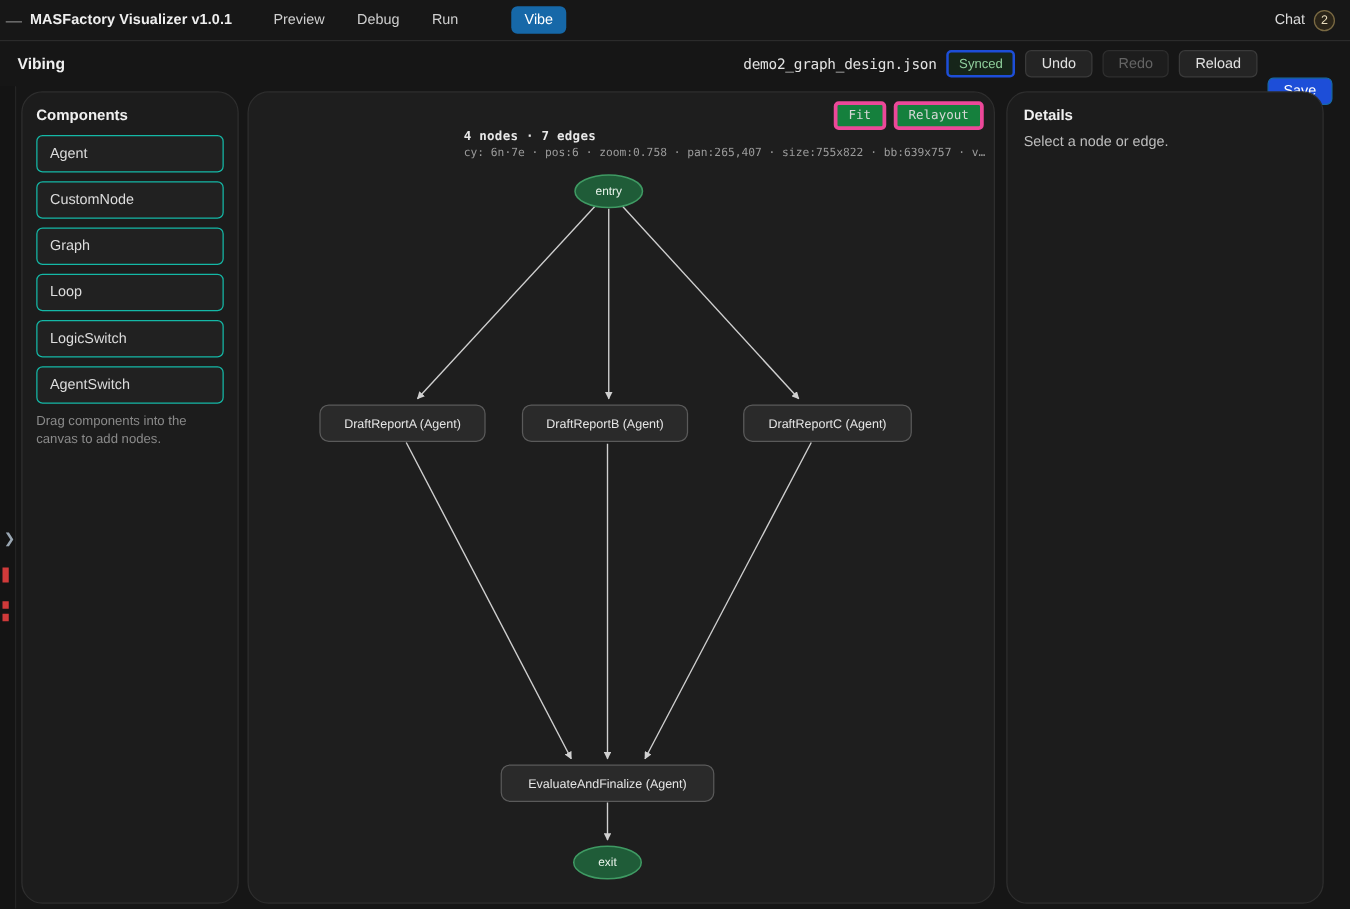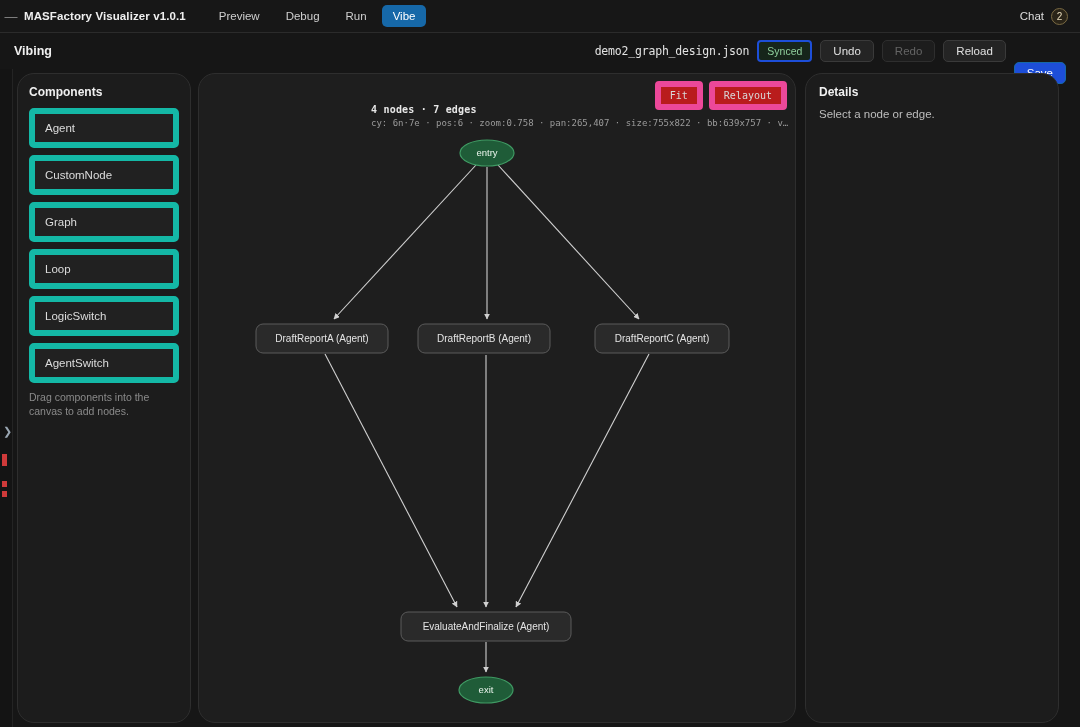--- a/index.html
+++ b/index.html
@@ -25,21 +25,21 @@
   }
   .app-title {
     font-size: 11.5px; font-weight: bold; color: #efefef;
     margin-left: 2px; white-space: nowrap; letter-spacing: 0.1px;
   }
   .topnav { display: flex; align-items: center; margin-left: 22px; gap: 4px; }
   .topnav-item {
     font-size: 11.5px; color: #cfcfcf; padding: 5px 11px;
     border-radius: 5px; cursor: pointer; white-space: nowrap;
   }
-  .topnav-item.active { background: #1668a8; color: #ffffff; }
+  .topnav-item.active { background: #1668a8; color: #ffffff; margin-left: 27px; }
   .topbar-right {
     margin-left: auto; display: flex; align-items: center;
     gap: 7px; padding-right: 12px;
   }
   .chat-label { font-size: 11.5px; color: #dcdcdc; }
   .chat-badge {
     width: 17px; height: 17px; border-radius: 50%;
     border: 1px solid #7a6a43; background: #2a2418;
     color: #e8dcbd; font-size: 10px;
     display: flex; align-items: center; justify-content: center;
@@ -87,36 +87,36 @@
 
   
   .panel {
     position: absolute; background: #1c1c1c;
     border: 1px solid #2e2e2e; border-radius: 17px;
   }
   .components-panel { left: 17px; top: 73px; width: 174px; height: 650px; padding: 11px 11px; }
   .panel-heading { font-size: 12px; font-weight: bold; color: #f0f0f0; margin-bottom: 9px; }
   .comp-item {
     font-size: 11.5px; color: #dcdcdc;
-    background: #212121; border: 6px solid #14b8a6;
+    background: #212121; border: 1px solid #14b8a6;
     border-radius: 5px; padding: 8px 10px; margin-bottom: 7px; cursor: grab;
   }
   .comp-hint { font-size: 10.5px; color: #8a8a8a; line-height: 1.35; margin-top: 3px; }
 
   .canvas-panel {
     left: 198px; top: 73px; width: 598px; height: 650px;
     background: #1e1e1e; overflow: hidden;
   }
   .canvas-tools {
     position: absolute; right: 8px; top: 7px; display: flex; gap: 6px; z-index: 5;
   }
   .ctool {
     font-family: "DejaVu Sans Mono", monospace;
     font-size: 10px; color: #d8d8d8;
-    background: #b91c1c; border: 6px solid #ec4899;
+    background: #15803d; border: 3px solid #ec4899;
     border-radius: 4px; padding: 3px 9px; cursor: pointer;
   }
   .canvas-stats {
     position: absolute; left: 172px; top: 30px; z-index: 4;
     font-family: "DejaVu Sans Mono", monospace;
     max-width: 420px;
   }
   .stats-line1 { font-size: 10px; color: #e8e8e8; font-weight: bold; letter-spacing: 0.2px; }
   .stats-line2 {
     font-size: 9px; color: #9b9b9b; margin-top: 3px;

